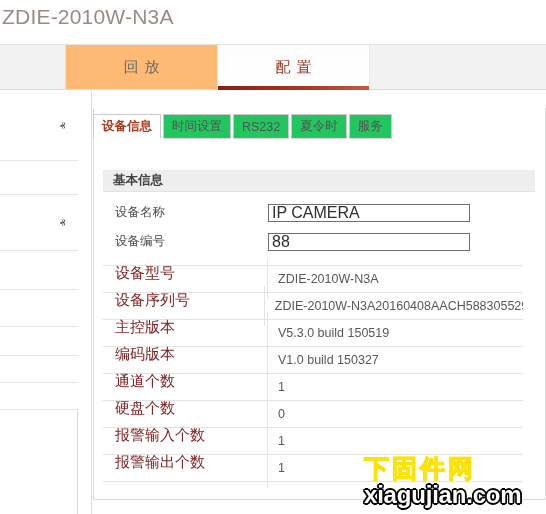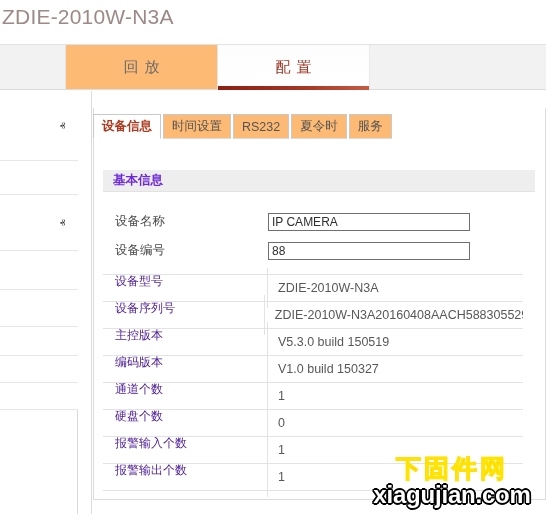--- a/index.html
+++ b/index.html
@@ -140,21 +140,21 @@
     z-index: 4;
   }
   .subtab {
     height: 25px;
     padding: 0 8px;
     display: flex;
     align-items: center;
     justify-content: center;
     font-size: 12.5px;
     color: #555555;
-    background: #fdba74;
+    background: #22c55e;
     border: 1px solid #c9c9c9;
     border-bottom: 1px solid #dcdcdc;
     margin-right: 2px;
     cursor: pointer;
     white-space: nowrap;
   }
   .subtab.active {
     background: #ffffff;
     color: #ad3a20;
     font-weight: bold;
@@ -169,85 +169,84 @@
   }
   .section-head {
     height: 22px;
     background: #eeeeee;
     border-bottom: 1px solid #e2e2e2;
     display: flex;
     align-items: center;
     padding-left: 10px;
     font-size: 12.5px;
     font-weight: bold;
-    color: #6d28d9;
-  }
-
-  
-  .form-rows { padding-top: 15px; }
+    color: #404040;
+  }
+
+  
+  .form-rows { padding-top: 6px; }
   .form-row {
     height: 29px;
     display: flex;
     align-items: center;
   }
   .form-label {
     width: 165px;
     padding-left: 12px;
     font-size: 12.5px;
     color: #4a4a4a;
   }
   .form-input {
     width: 202px;
     height: 18px;
     border: 1px solid #6f6f6f;
     background: #ffffff;
     font-family: "Liberation Sans", "DejaVu Sans", sans-serif;
-    font-size: 12px;
+    font-size: 16px;
     color: #2f2f2f;
     padding: 0 3px;
     outline: none;
   }
 
   
   .info-table {
     margin-top: 9px;
     width: 420px;
     border-top: 1px solid #e3e3e3;
   }
   .info-row {
     display: flex;
     align-items: center;
     height: 27px;
     border-bottom: 1px solid #e3e3e3;
   }
   .info-key {
     width: 165px;
     padding-left: 12px;
-    font-size: 12px;
-    color: #4c1d95;
+    font-size: 15px;
+    color: #7f1d1d;
     border-right: 1px solid #e3e3e3;
     height: 40px;
     line-height: 27px;
   }
   .info-val {
     flex: 1 1 auto;
     padding-left: 10px;
     font-size: 12.5px;
     color: #585858;
     white-space: nowrap;
     overflow: hidden;
   }
 
   
   .watermark {
     position: absolute;
     right: 6px;
     bottom: 6px;
     width: 176px;
-    text-align: center;
     pointer-events: none;
     z-index: 9;
   }
   .wm-cn {
     font-size: 25px;
     font-weight: bold;
     letter-spacing: 3px;
     color: #e8391f;
     -webkit-text-stroke: 1px #ffe400;
     text-shadow: 0 0 1px #ffd400;

